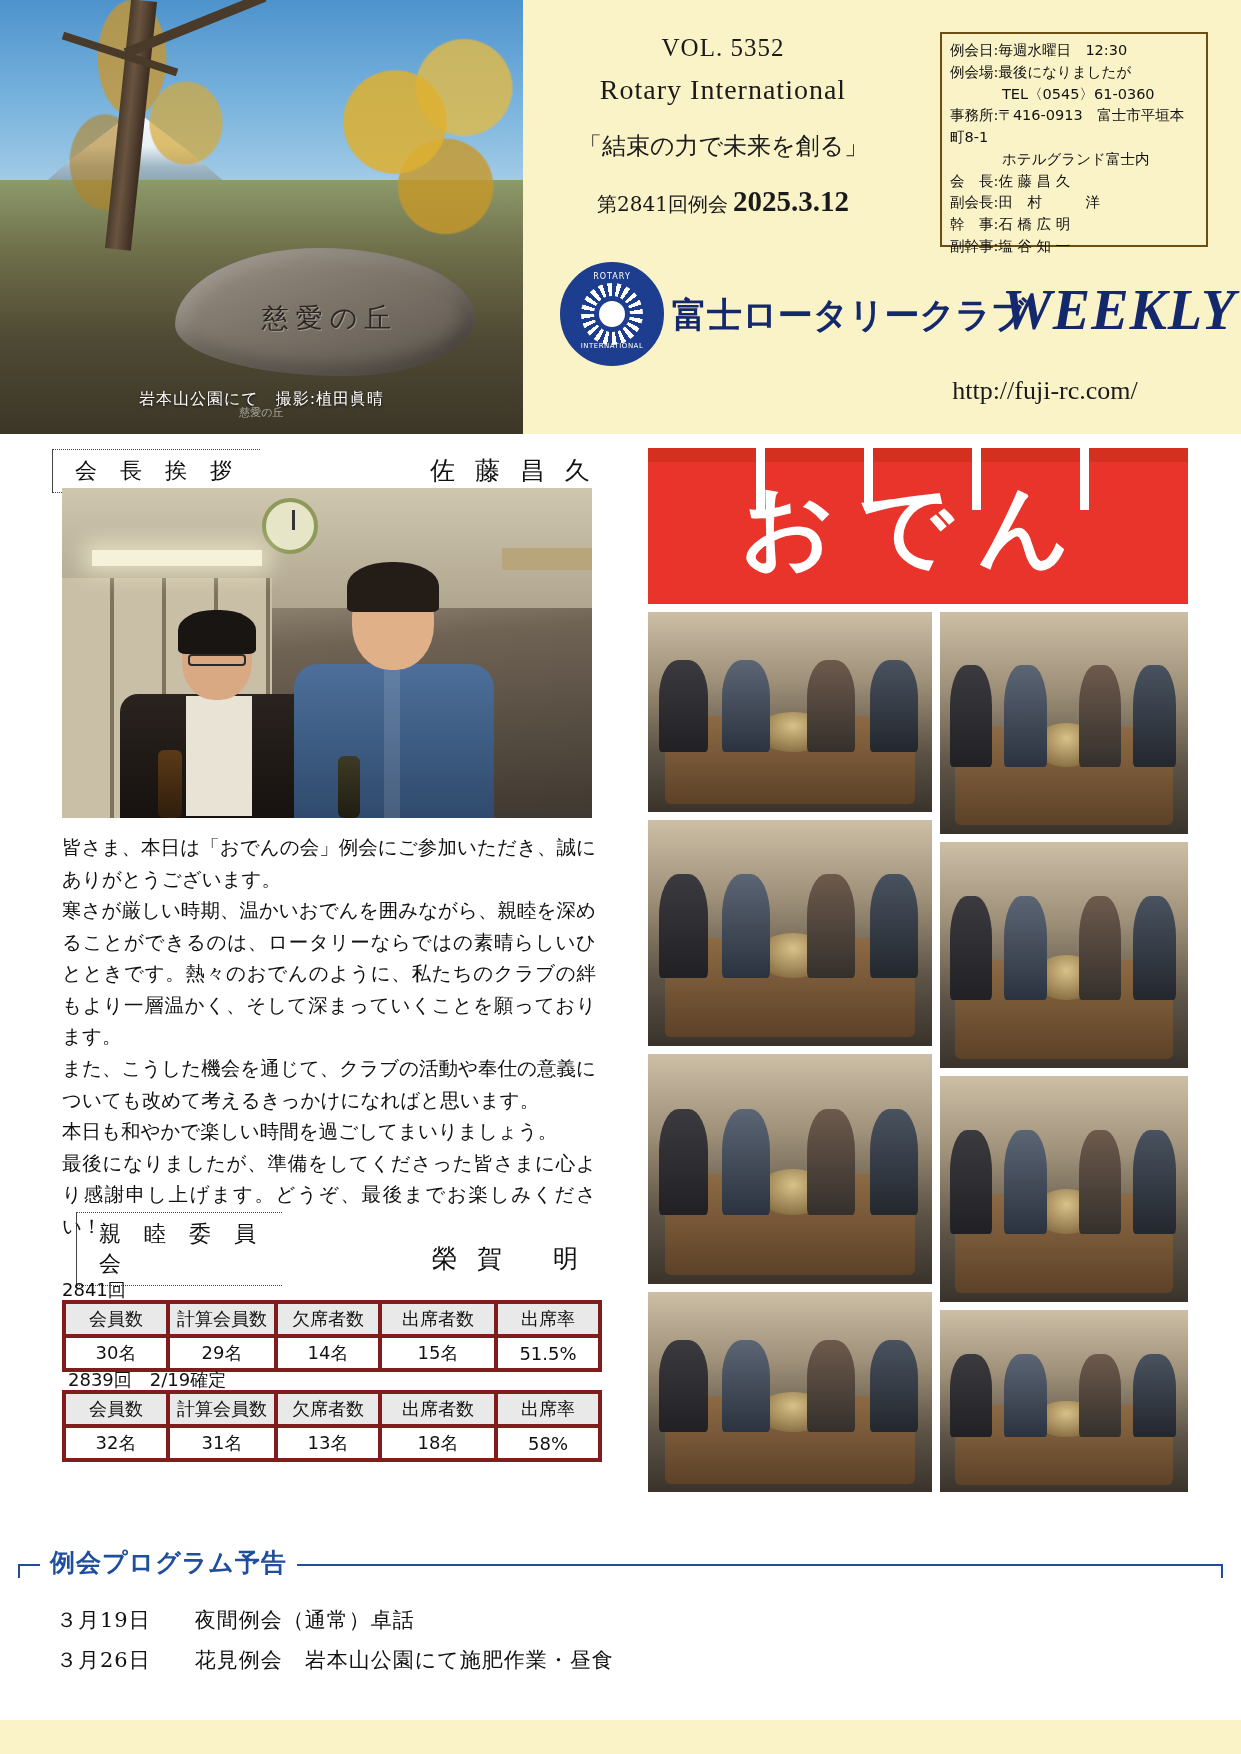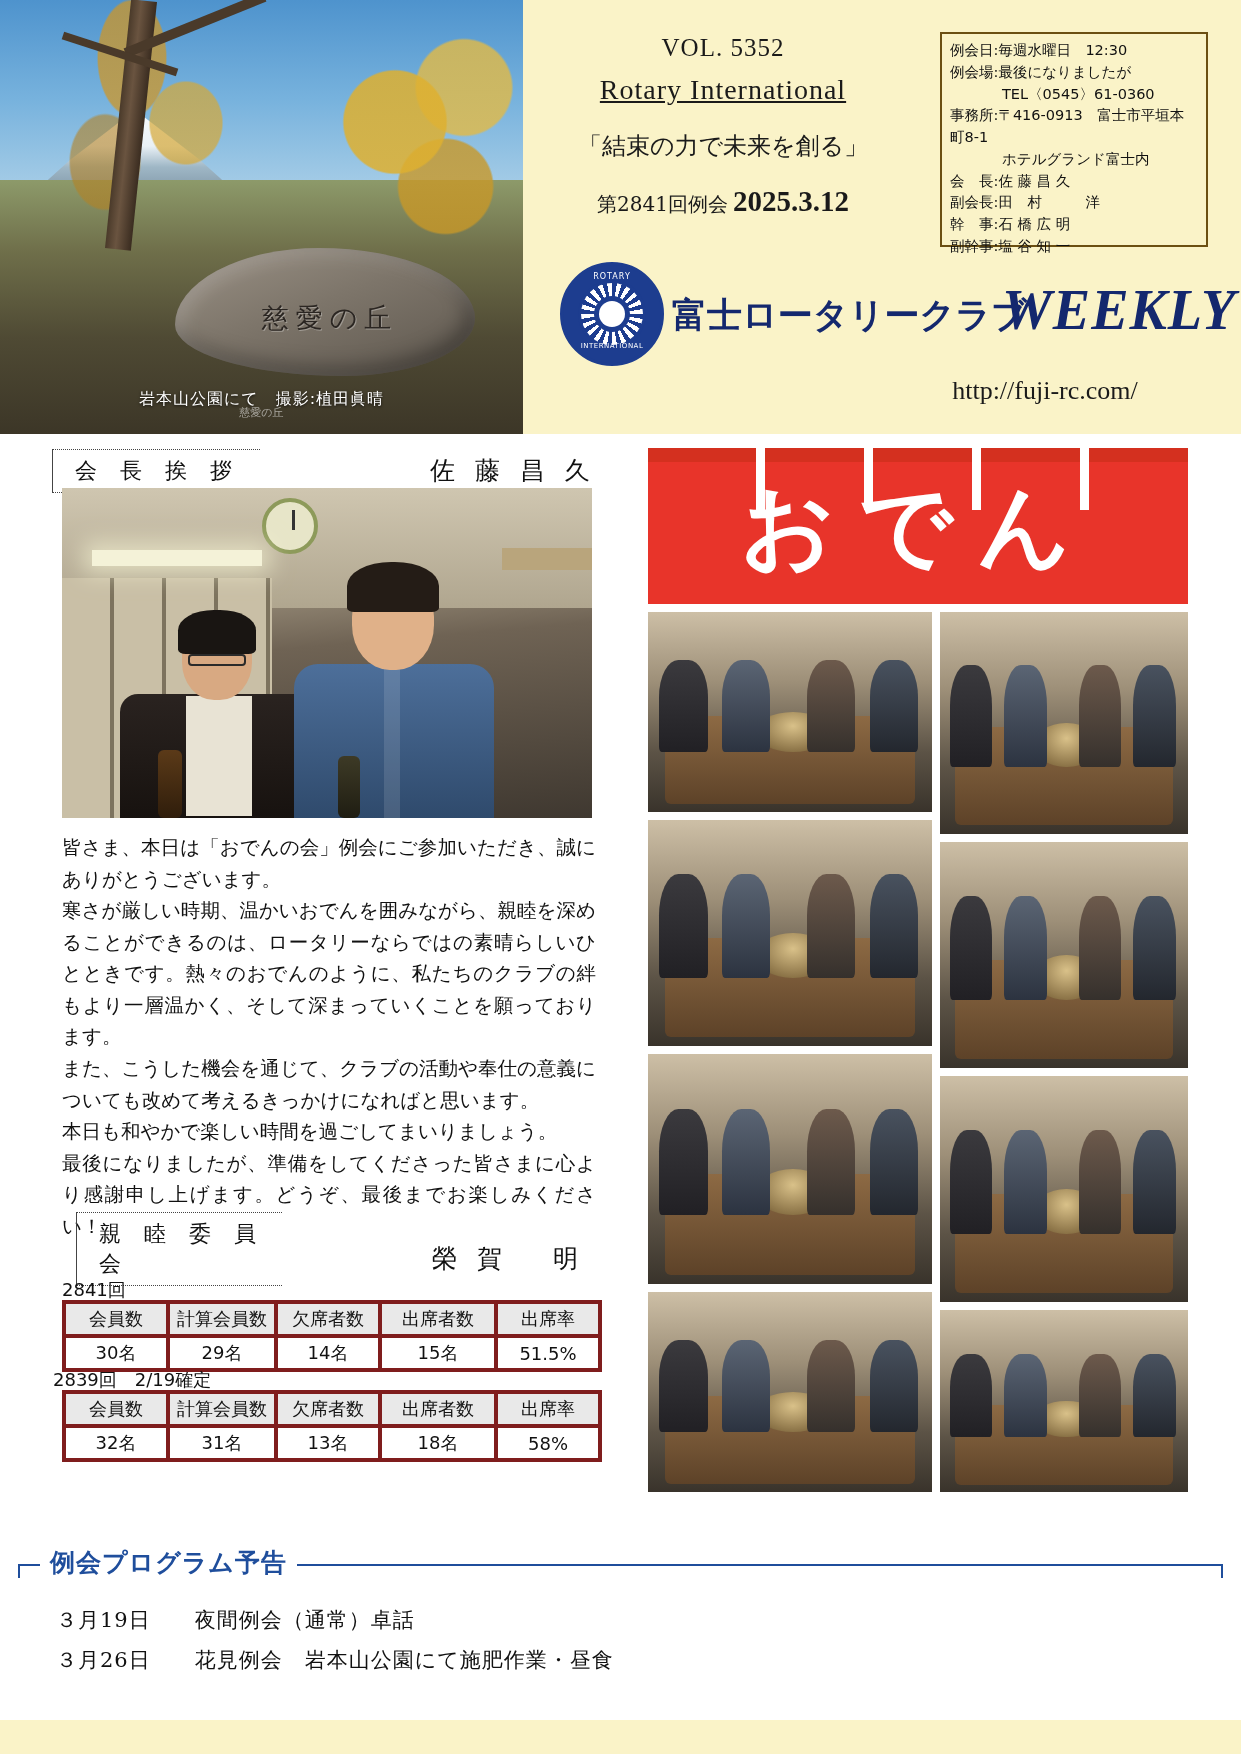--- a/index.html
+++ b/index.html
@@ -94,21 +94,21 @@
   }
 
   .vol {
     position: absolute; left: 523px; top: 34px; width: 400px;
     text-align: center; font-size: 25px; color: #1a1a1a;
     font-family: "Liberation Serif", serif; letter-spacing: 1px;
   }
   .rotary-intl {
     position: absolute; left: 523px; top: 74px; width: 400px;
     text-align: center; font-size: 28px; color: #1a1a1a;
-    font-family: "Liberation Serif", serif; letter-spacing: 1px; text-decoration: underline;
+    font-family: "Liberation Serif", serif; letter-spacing: 1px;
   }
   .theme {
     position: absolute; left: 523px; top: 130px; width: 400px;
     text-align: center; font-size: 24px; color: #1a1a1a;
     font-family: "DejaVu Serif", serif;
   }
   .meeting-line {
     position: absolute; left: 523px; top: 185px; width: 400px;
     text-align: center; color: #1a1a1a;
     font-family: "DejaVu Serif", serif;
@@ -440,21 +440,21 @@
     <tr>
       <td>30名</td>
       <td>29名</td>
       <td>14名</td>
       <td>15名</td>
       <td>51.5%</td>
     </tr>
   </tbody>
     </table>
 
-  <div class="tbl-cap" style="left:53px; top:934px;text-align:center;">2839回　2/19確定</div>
+  <div class="tbl-cap" style="left:68px; top:934px;text-align:center;">2839回　2/19確定</div>
   <table class="att" style="left:62px; top:956px;">
     <colgroup>
         <col class="c1">
         <col class="c2">
         <col class="c3">
         <col class="c4">
         <col class="c5">
       </colgroup>
     <tbody>
         <tr>

